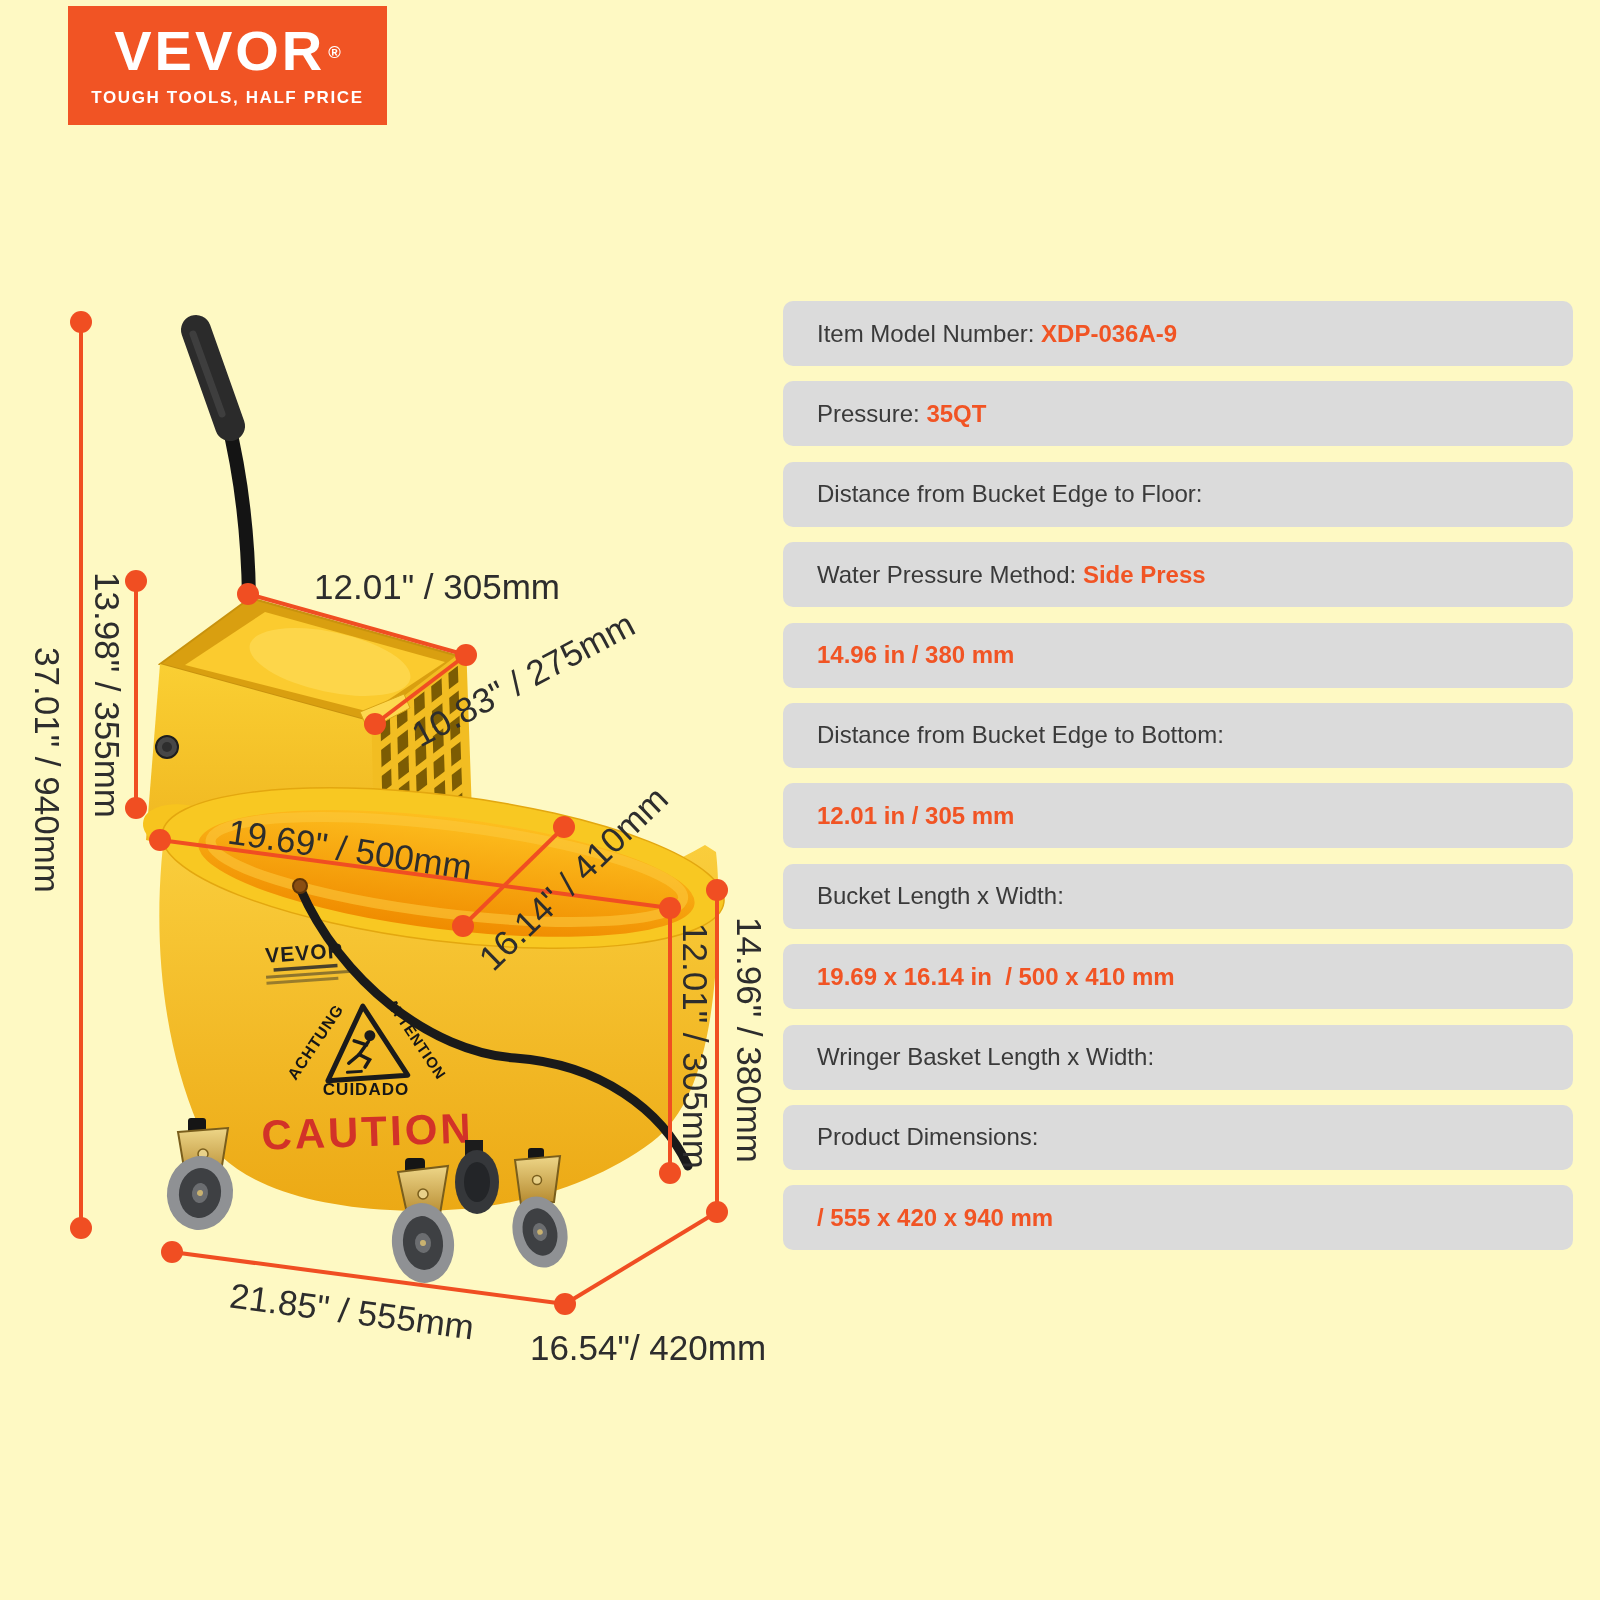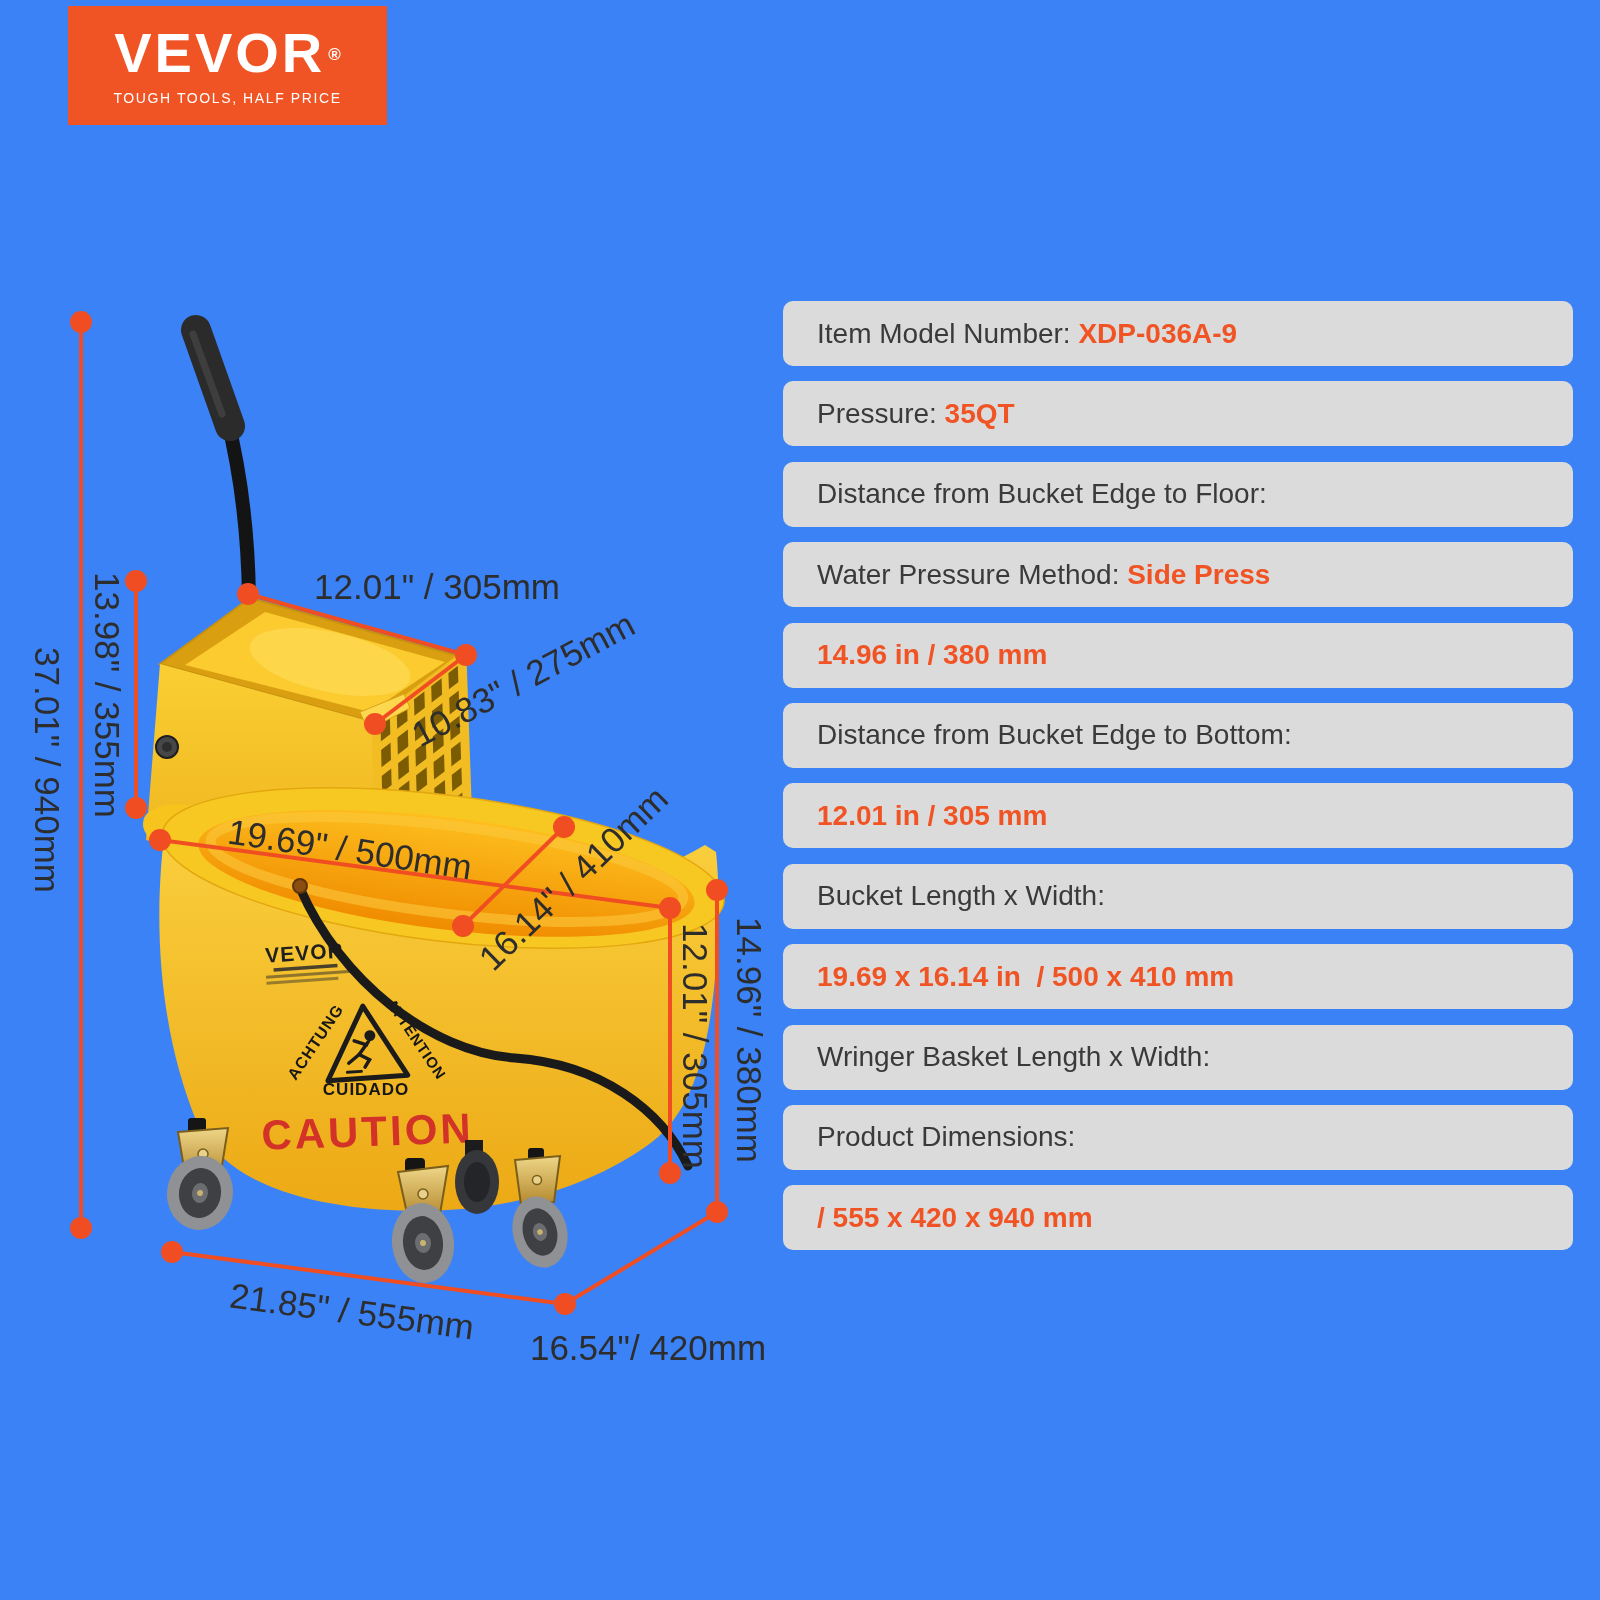--- a/index.html
+++ b/index.html
@@ -1,28 +1,28 @@
 <!DOCTYPE html>
 <html><head>
 <meta charset="utf-8">
 <style>
   html,body{margin:0;padding:0;background:#ffffff;}
-  .canvas{position:relative;width:1600px;height:1600px;background:#3b82f6;overflow:hidden;
+  .canvas{position:relative;width:1600px;height:1600px;background:#fef9c3;overflow:hidden;
           font-family:"Liberation Sans", sans-serif;}
   
   .logo{position:absolute;left:68px;top:6px;width:319px;height:119px;background:#F15424;
         display:flex;flex-direction:column;align-items:center;justify-content:center;}
   .logo-word{color:#fff;font-weight:800;font-size:56px;letter-spacing:3px;line-height:56px;
              display:flex;align-items:flex-start;}
   .logo-reg{font-size:17px;font-weight:700;margin-top:2px;margin-left:3px;letter-spacing:0;}
-  .logo-tagline{color:#fff;font-weight:400;font-size:14px;letter-spacing:1.6px;margin-top:7px;}
+  .logo-tagline{color:#fff;font-weight:700;font-size:17px;letter-spacing:1.6px;margin-top:7px;}
   
   .specs{position:absolute;left:783px;top:301px;width:790px;display:flex;flex-direction:column;gap:15.4px;}
   .spec-row{height:65px;background:#DBDBDB;border-radius:10px;display:flex;align-items:center;
-            padding-left:34px;box-sizing:border-box;font-size:28px;color:#3A3A3A;overflow:hidden;}
+            padding-left:34px;box-sizing:border-box;font-size:24px;color:#3A3A3A;overflow:hidden;}
   .spec-row span{white-space:pre;}
   .spec-label{font-weight:400;color:#3A3A3A;}
   .spec-value{font-weight:700;color:#F15424;}
   
   .dim-label{position:absolute;font-size:35px;color:#2D2D2D;white-space:nowrap;
              transform:translate(-50%,-50%);line-height:35px;}
   .r90{transform:translate(-50%,-50%) rotate(90deg);}
   
   .product{position:absolute;left:0;top:280px;width:790px;height:1120px;}
 </style>

